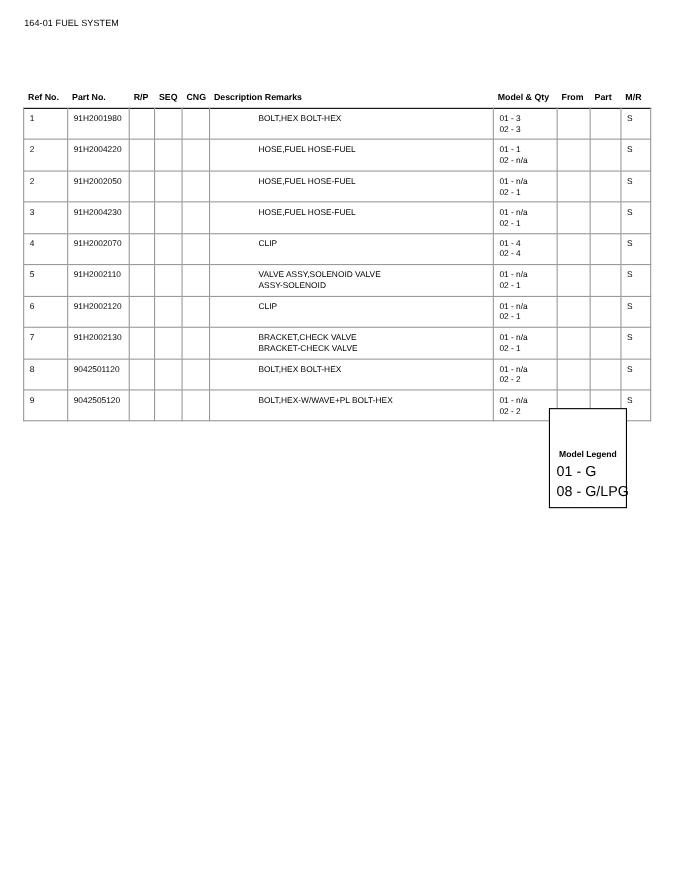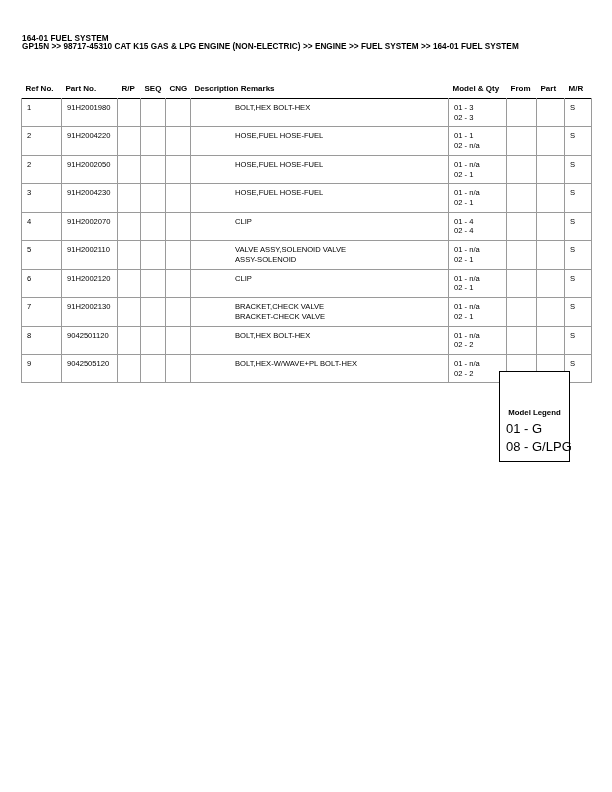--- a/index.html
+++ b/index.html
@@ -21,23 +21,23 @@
     left: 0; top: 0;
     width: 612px;
     height: 792px;
     overflow: hidden;
   }
 
   
   .doc-title {
     position: absolute;
     left: 22px;
-    top: 34px;
+    top: 17px;
     font-size: 8.2px;
-    font-weight: bold;
+    font-weight: normal;
     letter-spacing: 0.1px;
     white-space: nowrap;
   }
   .breadcrumb {
     position: absolute;
     left: 22px;
     top: 42px;
     font-size: 8.2px;
     font-weight: bold;
     letter-spacing: 0.05px;
@@ -125,21 +125,20 @@
     white-space: nowrap;
   }
 </style>
 </head>
 <body>
 
 <div class="page">
 
   <div class="doc-title">164-01 FUEL SYSTEM</div>
 
-  <div class="breadcrumb">GP15N &gt;&gt; 98717-45310 CAT K15 GAS &amp; LPG ENGINE (NON-ELECTRIC) &gt;&gt; ENGINE &gt;&gt; FUEL SYSTEM &gt;&gt; 164-01 FUEL SYSTEM</div>
 
   <div class="table-wrap">
     <table class="parts">
       <colgroup>
         <col class="c-ref">
           <col class="c-part">
           <col class="c-rp">
           <col class="c-seq">
         <col class="c-cng">
           <col class="c-desc">

